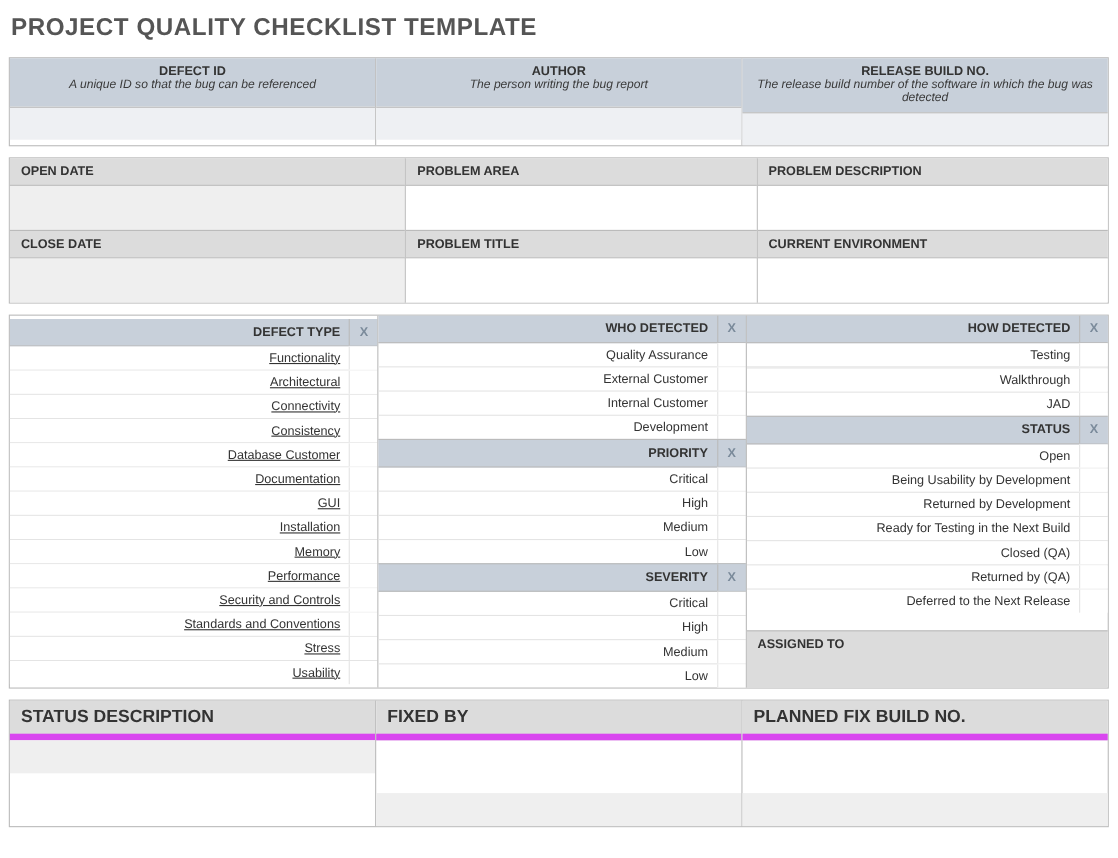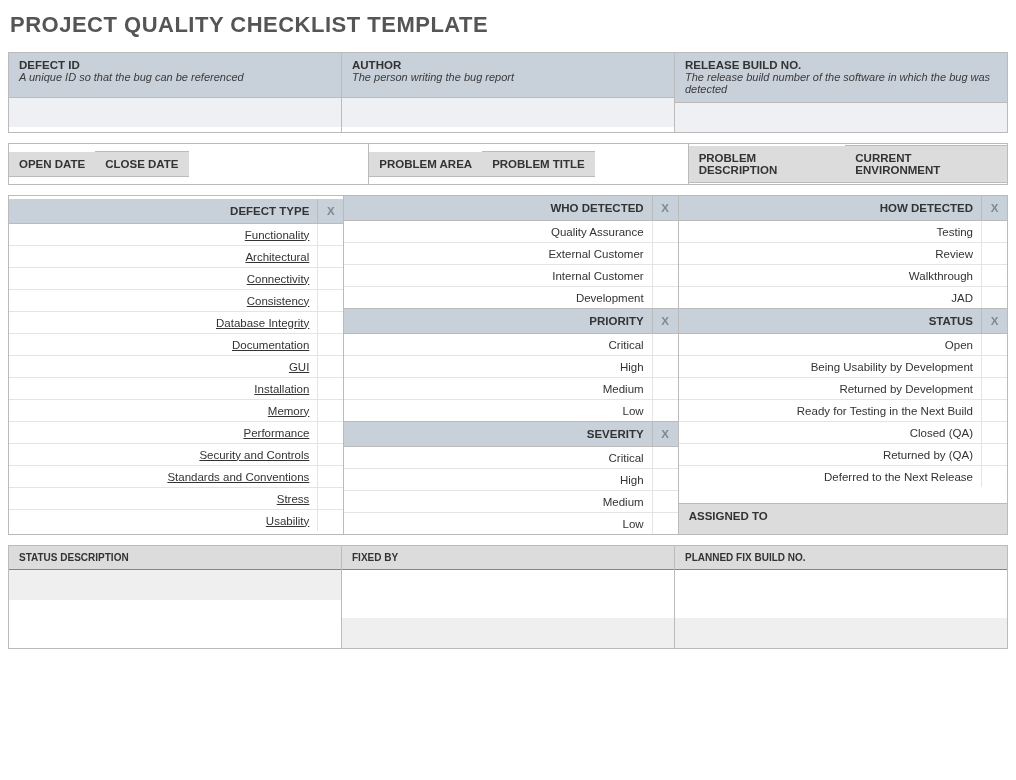--- a/index.html
+++ b/index.html
@@ -16,20 +16,21 @@
     color: #555;
     letter-spacing: 0.5px;
     margin: 4px 0 14px 2px;
   }
 
   
   .info-row {
     display: flex;
     border: 1px solid #bbb;
     margin-bottom: 10px;
+    text-align: center;
   }
   .info-col {
     flex: 1;
     display: flex;
     flex-direction: column;
     border-right: 1px solid #bbb;
   }
   .info-col:last-child { border-right: none; }
   .info-head {
     background: #c8d0da;
@@ -44,21 +45,21 @@
     border-top: 1px solid #bbb;
   }
 
   .grid4 {
     display: flex;
     border: 1px solid #bbb;
     margin-bottom: 10px;
   }
   .g4-col {
     display: flex;
-    align-items: center;
+    flex-direction: column;
   }
   .g4-col.c0 { flex: 0 0 36%; }
   .g4-col.c1 { flex: 0 0 32%; border-left:1px solid #bbb;}
   .g4-col.c2 { flex: 1; border-left:1px solid #bbb;}
   .g4-head {
     background: #dcdcdc;
     padding: 6px 10px;
     font-weight: bold;
     font-size: 11.5px;
     border-bottom: 1px solid #bbb;
@@ -142,22 +143,22 @@
   .f-col {
     flex:1;
     display:flex;
     flex-direction:column;
   }
   .f-col + .f-col { border-left:1px solid #bbb;gap:48px; }
   .f-head {
     background: #dcdcdc;
     padding: 6px 10px;
     font-weight: bold;
-    font-size: 10px;
-    border-bottom:1px solid #d946ef;
+    font-size: 16px;
+    border-bottom:6px solid #d946ef;
   }
   .f-body { min-height: 30px; background:#efefef; }
 </style>
 </head>
 <body>
 
 <div class="title">PROJECT QUALITY CHECKLIST TEMPLATE</div>
 
 <div class="info-row">
   <div class="info-col">
@@ -221,21 +222,21 @@
         </div>
         <div class="item-row">
           <div class="txt">Connectivity</div>
           <div class="cbox"></div>
         </div>
         <div class="item-row">
           <div class="txt">Consistency</div>
           <div class="cbox"></div>
         </div>
         <div class="item-row">
-          <div class="txt">Database Integrity</div>
+          <div class="txt">Database Customer</div>
           <div class="cbox"></div>
         </div>
         <div class="item-row">
           <div class="txt">Documentation</div>
           <div class="cbox"></div>
         </div>
         <div class="item-row">
           <div class="txt">GUI</div>
           <div class="cbox"></div>
         </div>
@@ -343,21 +344,20 @@
     <div class="sec-head">
       <div class="lbl">HOW DETECTED</div>
       <div class="xbox">X</div>
     </div>
     <div>
         <div class="item-row">
           <div class="txt">Testing</div>
           <div class="cbox"></div>
         </div>
         <div class="item-row">
-          <div class="txt">Review</div>
           <div class="cbox"></div>
         </div>
         <div class="item-row">
           <div class="txt">Walkthrough</div>
           <div class="cbox"></div>
         </div>
         <div class="item-row">
           <div class="txt">JAD</div>
           <div class="cbox"></div>
         </div>

